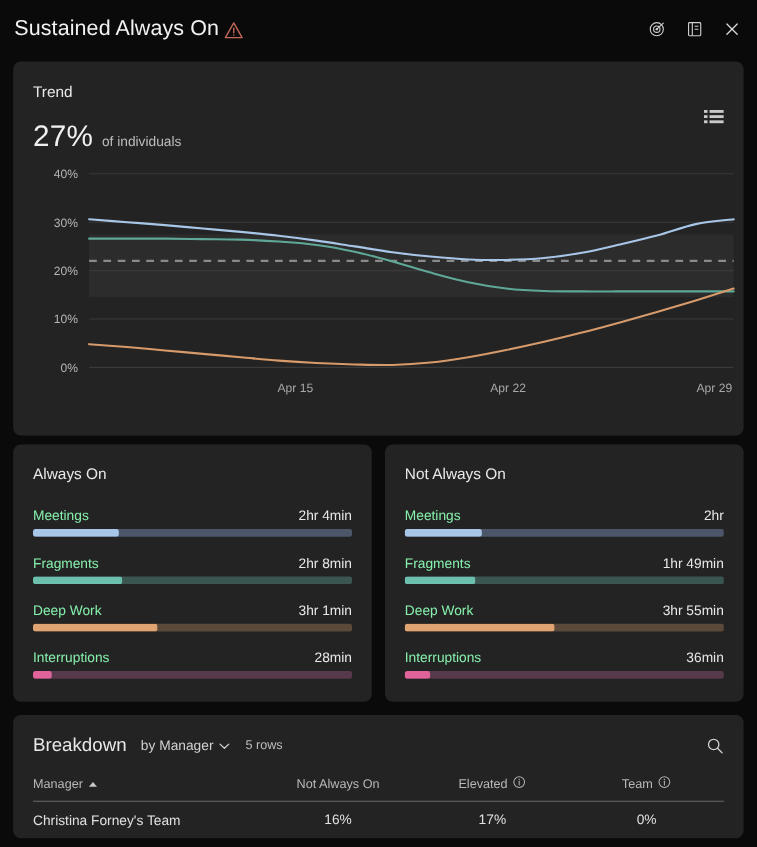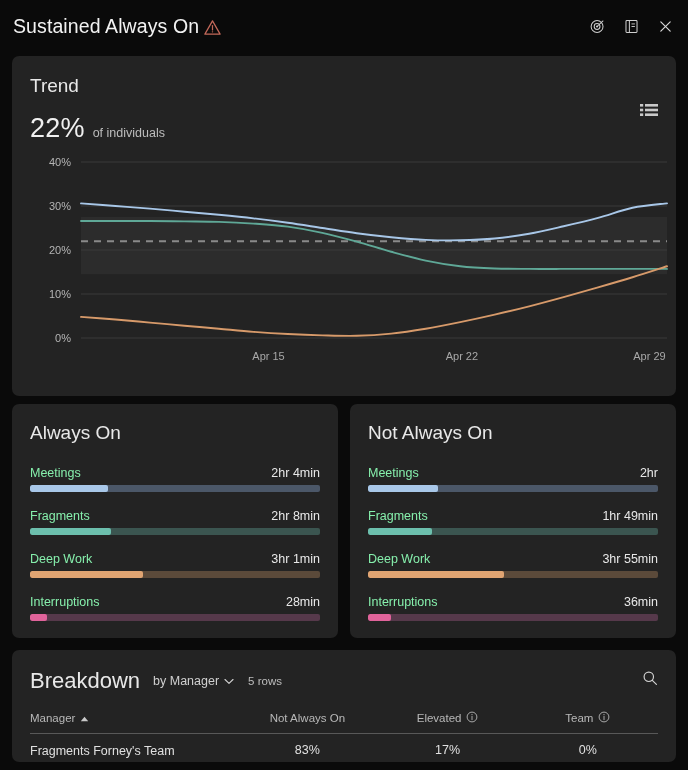--- a/index.html
+++ b/index.html
@@ -33,21 +33,21 @@
   .card {
     background: #232323;
     border-radius: 7px;
   }
   .trend-card {
     position: absolute; left: 12px; top: 56px;
     width: 664px; height: 340px;
     overflow: hidden;
   }
   .card-title {
-    font-size: 19px; color: #e8e8e8; font-weight: 400;
+    font-size: 14px; color: #e8e8e8; font-weight: 400;
   }
 
   .trend-head { padding: 19px 0 0 18px; }
   .kpi-row {
     display: flex; align-items: baseline;
     padding: 16px 0 0 18px;
     position: relative;
   }
   .kpi-value { font-size: 27px; color: #f0f0f0; font-weight: 400; letter-spacing: .2px; }
   .kpi-sub { font-size: 12.5px; color: #bdbdbd; margin-left: 8px; }
@@ -84,21 +84,21 @@
   .bar-fill { height: 100%; border-radius: 2px; }
 
   
   .breakdown-card {
     position: absolute; left: 12px; top: 650px;
     width: 664px; height: 112px;
     padding: 18px 18px 0 18px;
     overflow: hidden;
   }
   .bd-head { display: flex; align-items: center; position: relative; }
-  .bd-title { font-size: 22px; color: #e8e8e8; }
+  .bd-title { font-size: 17px; color: #e8e8e8; }
   .bd-groupby {
     font-size: 12.5px; color: #d0d0d0; margin-left: 13px;
     display: flex; align-items: center; gap: 5px; cursor: pointer;
   }
   .bd-rows { font-size: 11.5px; color: #bdbdbd; margin-left: 14px; }
   .bd-search { position: absolute; right: 0; top: 2px; cursor: pointer; width: 16px; height: 16px; }
 
   table.bd-table { width: 100%; border-collapse: collapse; margin-top: 17px; table-layout: fixed; }
   table.bd-table th {
     font-size: 11.5px; color: #b8b8b8; font-weight: 400;
@@ -151,21 +151,21 @@
       </svg>
     </span>
   </div>
 </div>
 
 <div class="card trend-card">
   <div class="trend-head">
     <span class="card-title">Trend</span>
   </div>
   <div class="kpi-row">
-    <span class="kpi-value">22%</span>
+    <span class="kpi-value">27%</span>
     <span class="kpi-sub">of individuals</span>
     <span class="legend-btn">
       <svg width="18" height="16" viewBox="0 0 18 16">
         <rect x="0" y="2" width="3.2" height="2.6" fill="#c9c9c9"></rect>
         <rect x="5" y="2" width="13" height="2.6" fill="#c9c9c9"></rect>
         <rect x="0" y="6.7" width="3.2" height="2.6" fill="#c9c9c9"></rect>
         <rect x="5" y="6.7" width="13" height="2.6" fill="#c9c9c9"></rect>
         <rect x="0" y="11.4" width="3.2" height="2.6" fill="#c9c9c9"></rect>
         <rect x="5" y="11.4" width="13" height="2.6" fill="#c9c9c9"></rect>
       </svg>
@@ -325,20 +325,20 @@
               <span><svg width="12" height="12" viewBox="0 0 12 12">
                   <circle cx="6" cy="6" r="4.9" fill="none" stroke="#b0b0b0" stroke-width="0.95"></circle>
                   <circle cx="6" cy="3.6" r="0.62" fill="#b0b0b0"></circle>
                   <line x1="6" y1="5.3" x2="6" y2="8.7" stroke="#b0b0b0" stroke-width="0.95" stroke-linecap="round"></line>
                 </svg></span>
             </span></th>
         </tr>
     </thead>
     <tbody id="bd-body">
         <tr>
-          <td class="col-manager">Fragments Forney's Team</td>
-          <td>83%</td>
+          <td class="col-manager">Christina Forney's Team</td>
+          <td>16%</td>
           <td>17%</td>
           <td>0%</td>
         </tr>
       </tbody>
   </table>
 </div>
 
 </body></html>

